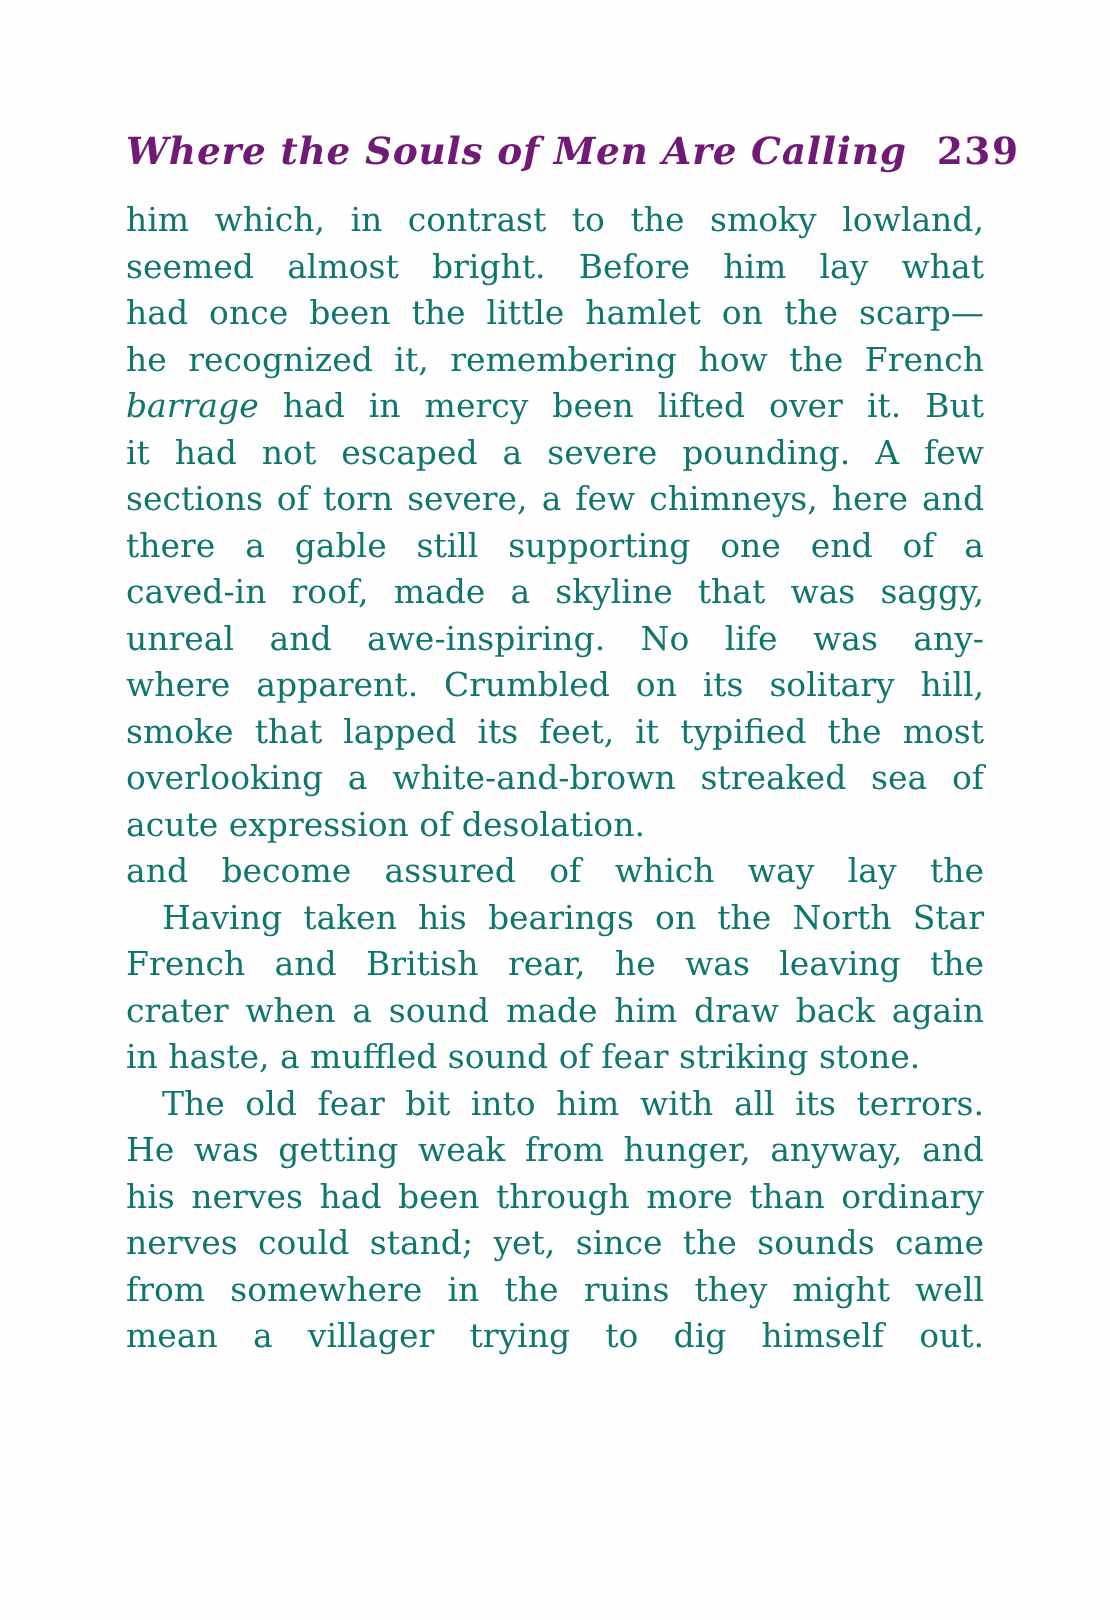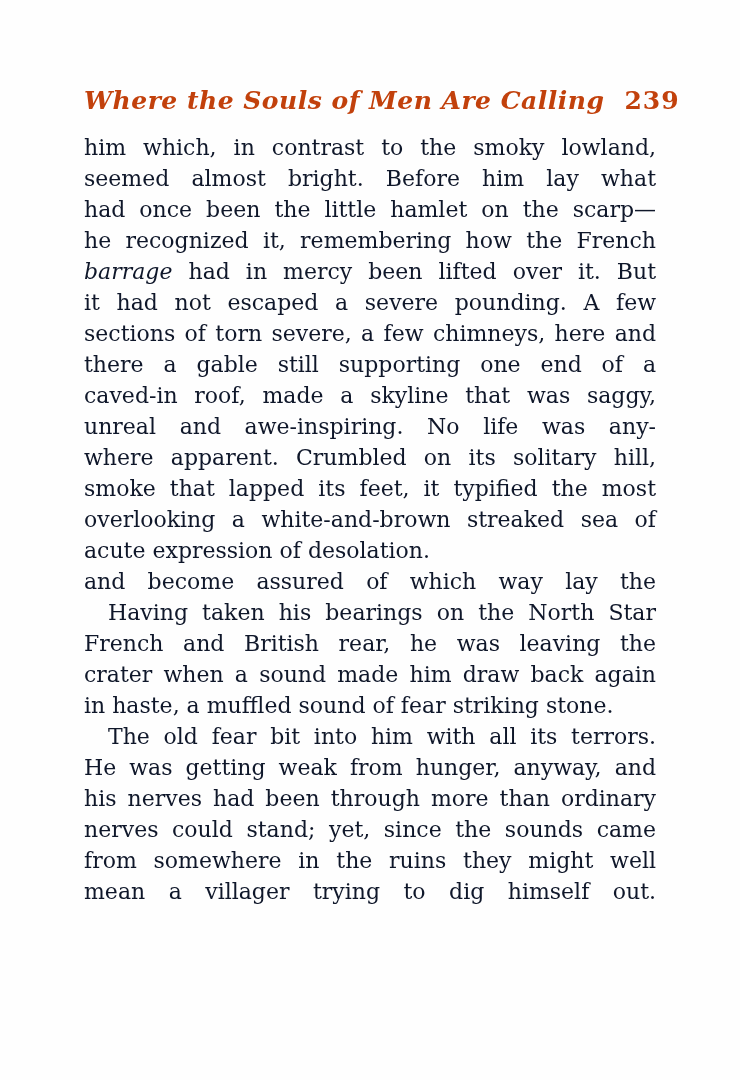--- a/index.html
+++ b/index.html
@@ -17,37 +17,37 @@
   }
   .running-header {
     position: absolute;
     top: 86px;
     left: 84px;
     width: 572px;
     text-align: center;
     font-size: 25px;
     font-weight: 700;
     font-style: italic;
-    color: #c2410c;
+    color: #701a75;
     white-space: nowrap;
     letter-spacing: 0.5px;
   }
   .page-number {
     font-style: normal;
     margin-left: 20px;
     letter-spacing: 1px;
   }
   .text-column {
     position: absolute;
     top: 132px;
     left: 84px;
     width: 572px;
     font-size: 22px;
     line-height: 31px;
-    color: #0f172a;
+    color: #0f766e;
     font-weight: 500;
   }
   .text-column .line {
     text-align: justify;
     text-align-last: justify;
     white-space: normal;
   }
   .text-column .line.para-end {
     text-align-last: left;
   }

